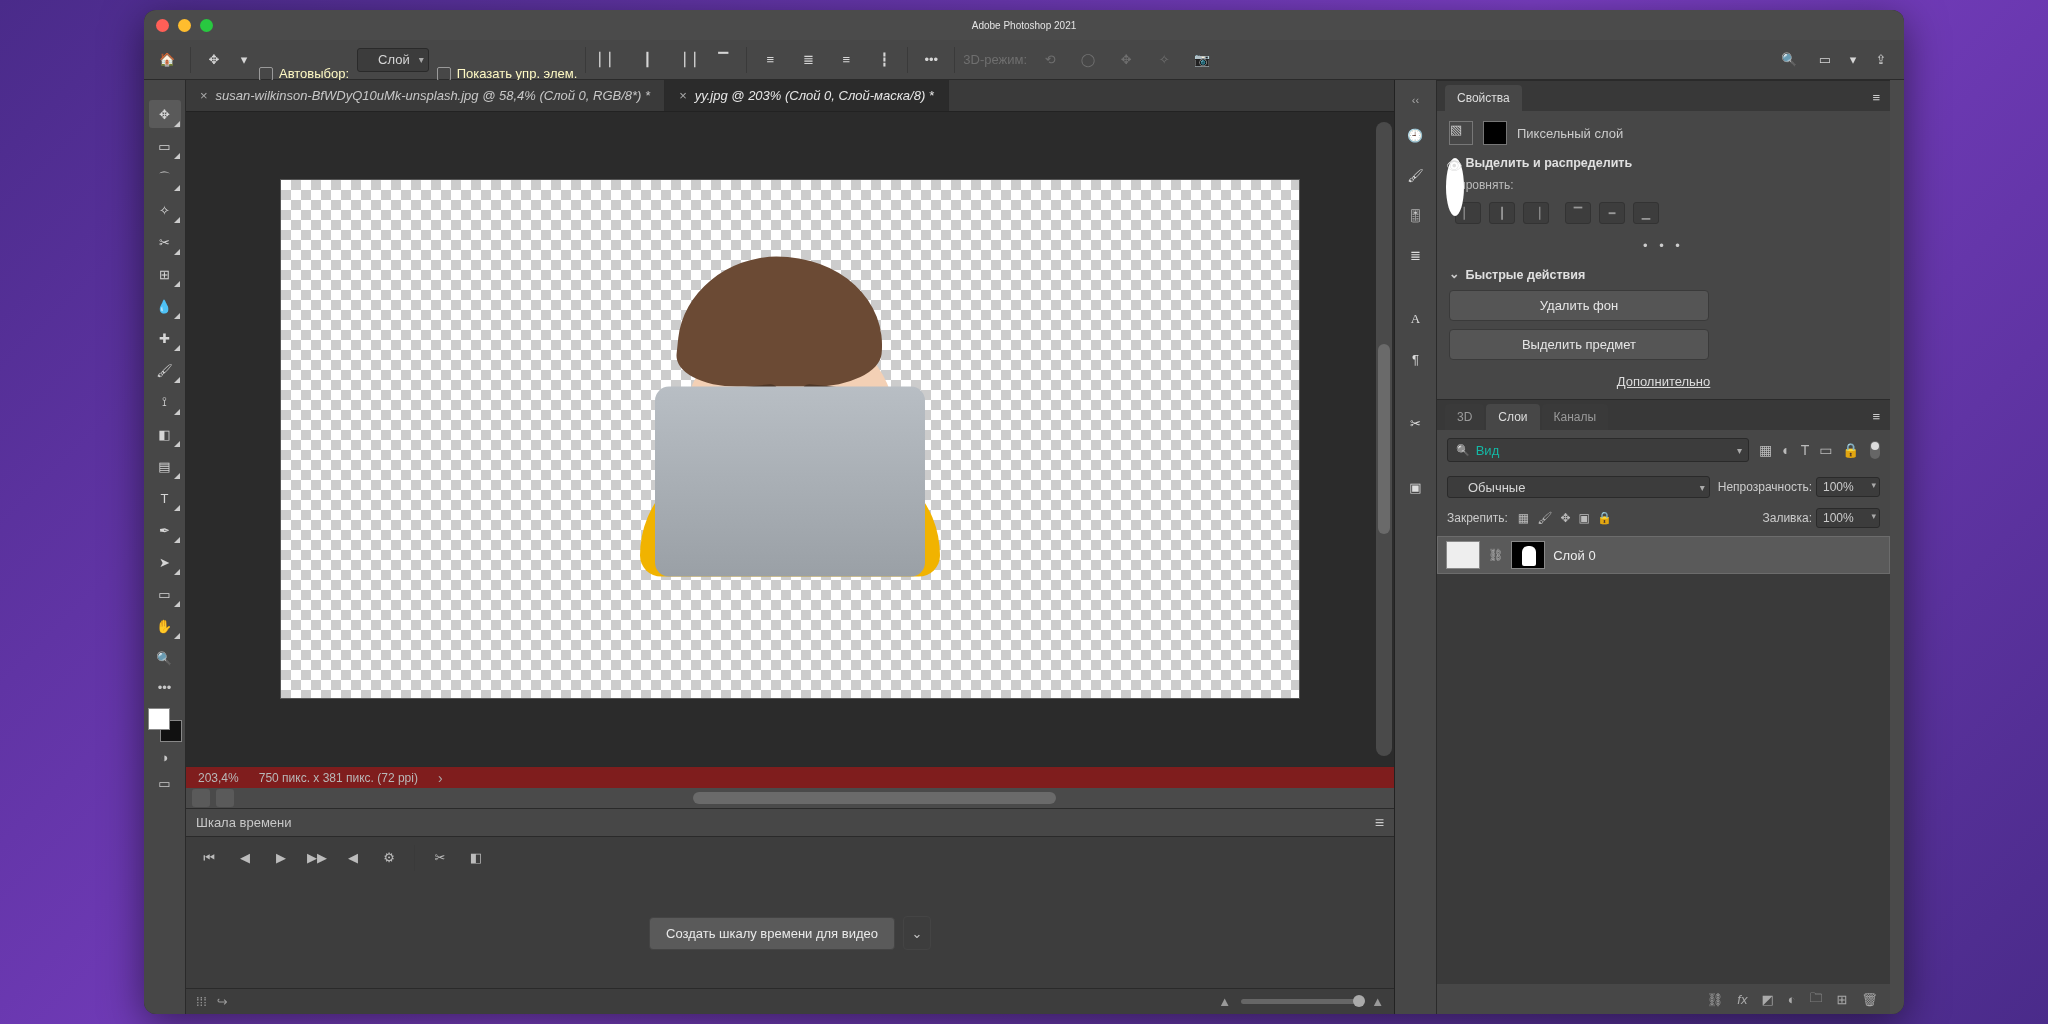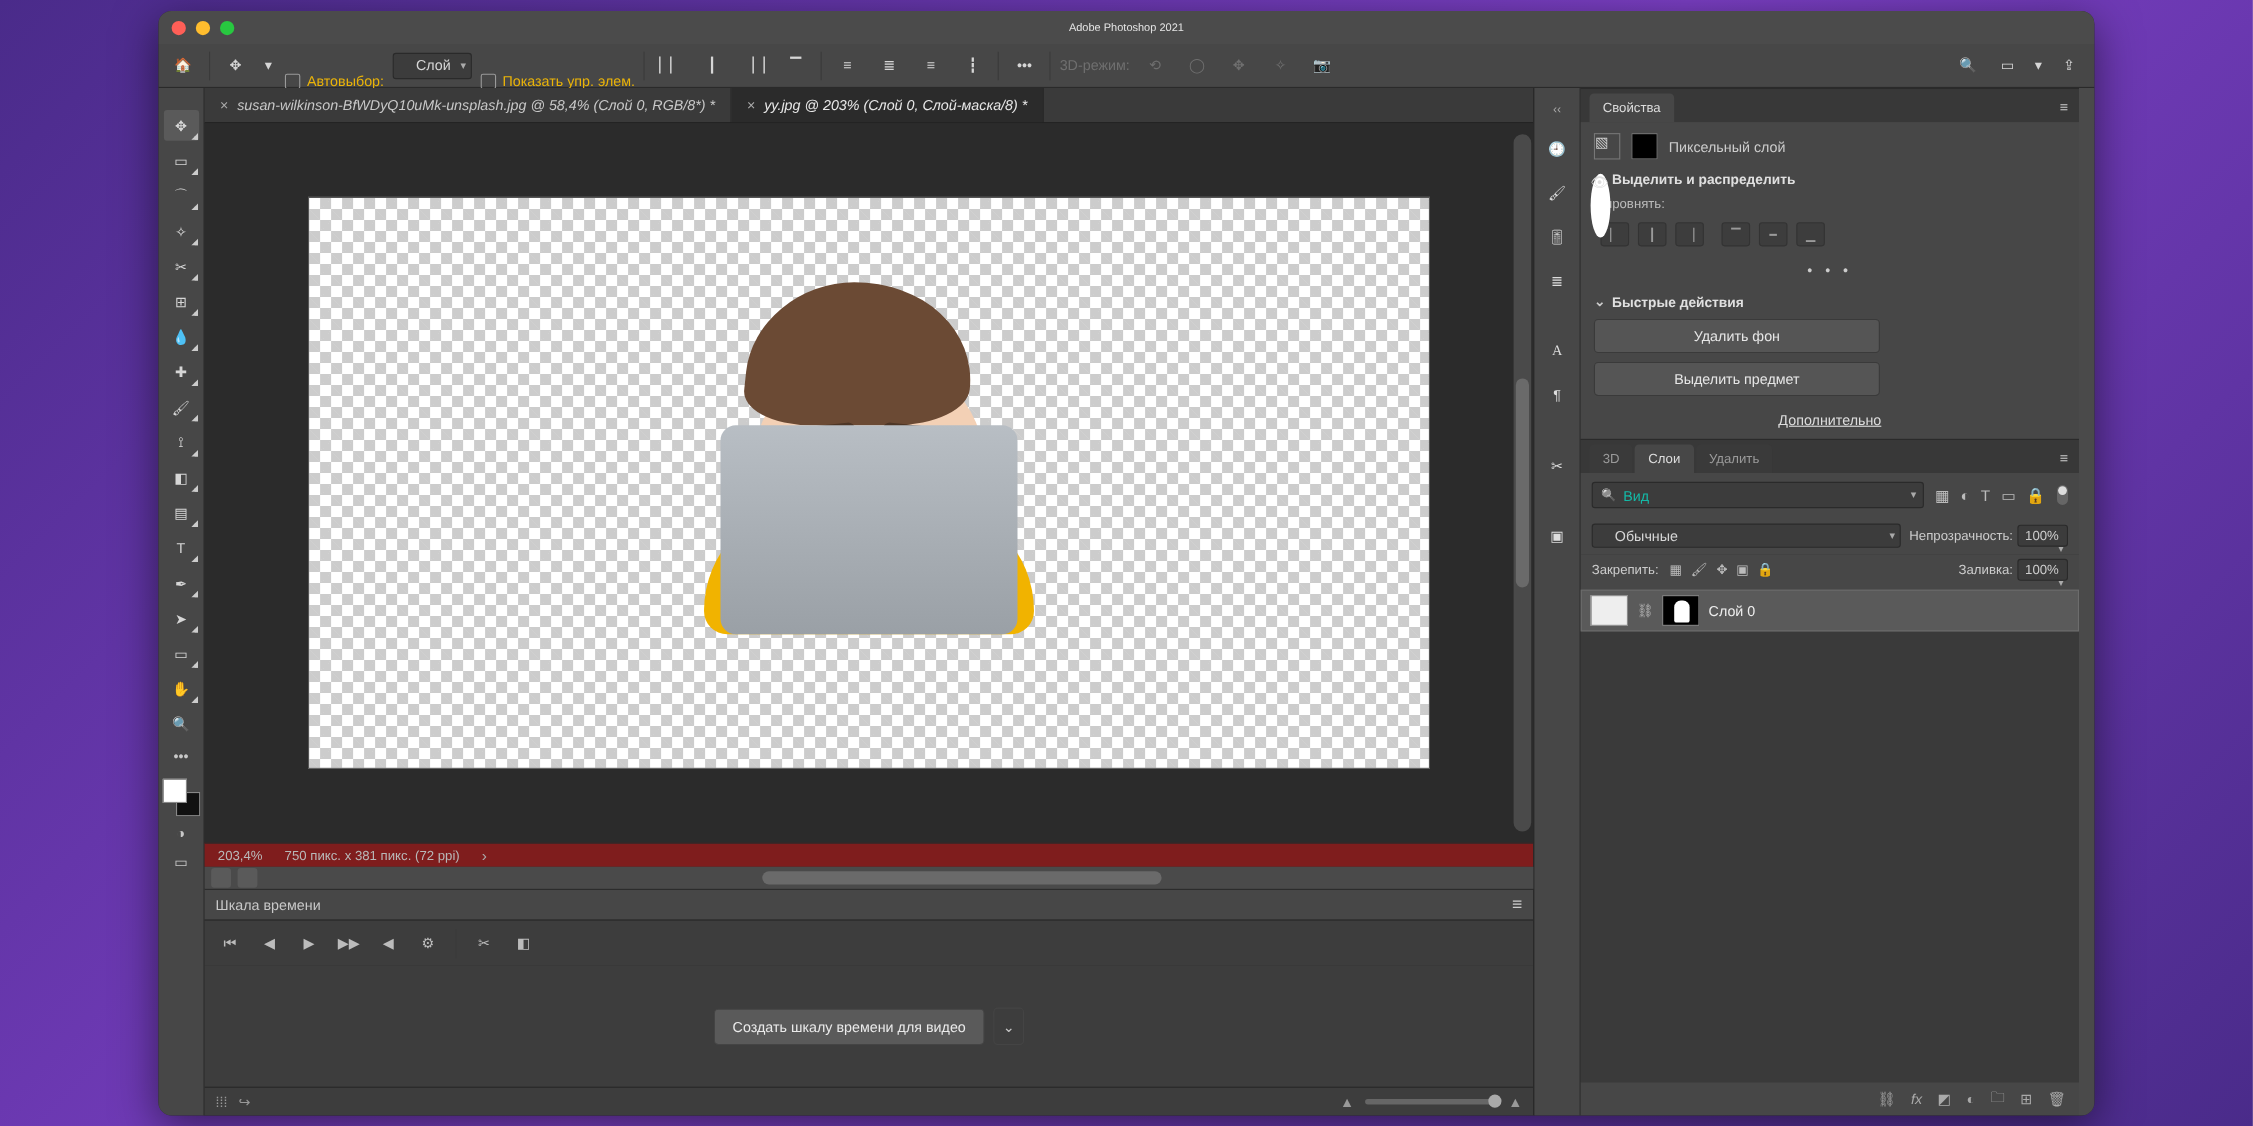--- a/index.html
+++ b/index.html
@@ -38,21 +38,21 @@
     display: flex; align-items: center; padding: 0 8px; gap: 8px;
     border-bottom: 1px solid #2a2a2a;
   }
   .icon-btn {
     min-width: 30px; height: 30px;
     display: inline-flex; align-items: center; justify-content: center;
     color: #d6d6d6; border-radius: 3px;
   }
   .divider-v { width: 1px; height: 26px; background: #3a3a3a; }
   .chk {
-    display: inline-flex; align-items: flex-end; gap: 6px; color: #eab308; margin-top: 28px;
+    display: inline-flex; align-items: flex-end; gap: 6px; color: #fef9c3; margin-top: 28px;
   }
   .chkbox { width: 14px; height: 14px; border: 1px solid #9a9a9a; border-radius: 2px; }
   .select {
     height: 24px; background: #3c3c3c; border: 1px solid #2a2a2a;
     border-radius: 3px; padding: 0 18px 0 20px; display: flex; align-items: center;
     position: relative; color: #d6d6d6;
   }
   .select:after { content: "▾"; position: absolute; right: 4px; font-size: 10px; color: #aaa; }
   .options .disabled { color: #6f6f6f; }
   .options .right { margin-left: auto; display: flex; gap: 6px; }
@@ -164,21 +164,21 @@
   .search-kind{flex:1; height:24px; background:#3c3c3c; border:1px solid #2a2a2a; border-radius:3px; display:flex; align-items:center; padding:0 18px 0 8px; position:relative; color:#14b8a6;}
   .search-kind:before{content:"🔍"; font-size:11px; margin-right:6px; filter:grayscale(1);}
   .search-kind:after{content:"▾"; position:absolute; right:6px; font-size:10px; color:#aaa;}
   .filter-icons{display:flex; gap:10px; color:#bbb;}
   .filter-icons span{font-size:14px;}
   .switch{width:10px;height:18px;background:#666;border-radius:5px;position:relative;}
   .switch:after{content:"";position:absolute;top:1px;left:1px;width:8px;height:8px;background:#ddd;border-radius:50%;}
   .blend-row{display:flex;align-items:center;gap:8px;padding:6px 10px;background:#474747;}
   .blend-sel{flex:1; height:22px;}
   .op-field{display:flex;align-items:center;gap:4px;color:#ccc;font-size:12px;}
-  .op-field .val{width:46px;background:#3c3c3c;border:1px solid #2a2a2a;padding:2px 14px 2px 6px;border-radius:3px;position:relative;}
+  .op-field .val{width:64px;background:#3c3c3c;border:1px solid #2a2a2a;padding:2px 14px 2px 6px;border-radius:3px;position:relative;}
   .op-field .val:after{content:"▾";position:absolute;right:3px;font-size:9px;color:#aaa;}
   .lock-row{display:flex;align-items:center;gap:10px;padding:4px 10px 8px;background:#474747;color:#ccc;font-size:12px;}
   .lock-icons{display:flex; gap:8px; color:#bbb;}
   .layer-list{background:#3a3a3a; flex:1; min-height:160px;}
   .layer-item{display:flex;align-items:center;gap:8px;padding:4px 8px;background:#5a5a5a;border:1px solid #6c6c6c;}
   .eye{width:18px;color:#ddd;}
   .th{width:34px;height:28px;background:#eee;border:1px solid #888;position:relative;}
   .th.mask{background:#000;}
   .th.mask:before{content:"";position:absolute;left:10px;top:4px;width:14px;height:20px;background:#fff;border-radius:6px 6px 2px 2px;}
   .link-ic{color:#bbb;font-size:12px;}
@@ -413,21 +413,21 @@
               <div class="act-btn"><span>Выделить предмет</span></div>
               <div class="act-link"><span>Дополнительно</span></div>
             </div>
           </div>
         </div>
 
         <div class="panel" style="display:flex;flex-direction:column;flex:1;min-height:0">
           <div class="panel-tabs">
             <div class="p-tab dim"><span>3D</span></div>
             <div class="p-tab"><span>Слои</span></div>
-            <div class="p-tab dim"><span>Удалить</span></div>
+            <div class="p-tab dim"><span>Каналы</span></div>
             <div class="panel-menu">≡</div>
           </div>
           <div class="layers-top">
             <div class="search-kind">
                 <span>Вид</span>
               </div>
             <div class="filter-icons">
               <span>▦</span>
               <span>◐</span>
               <span>T</span>

